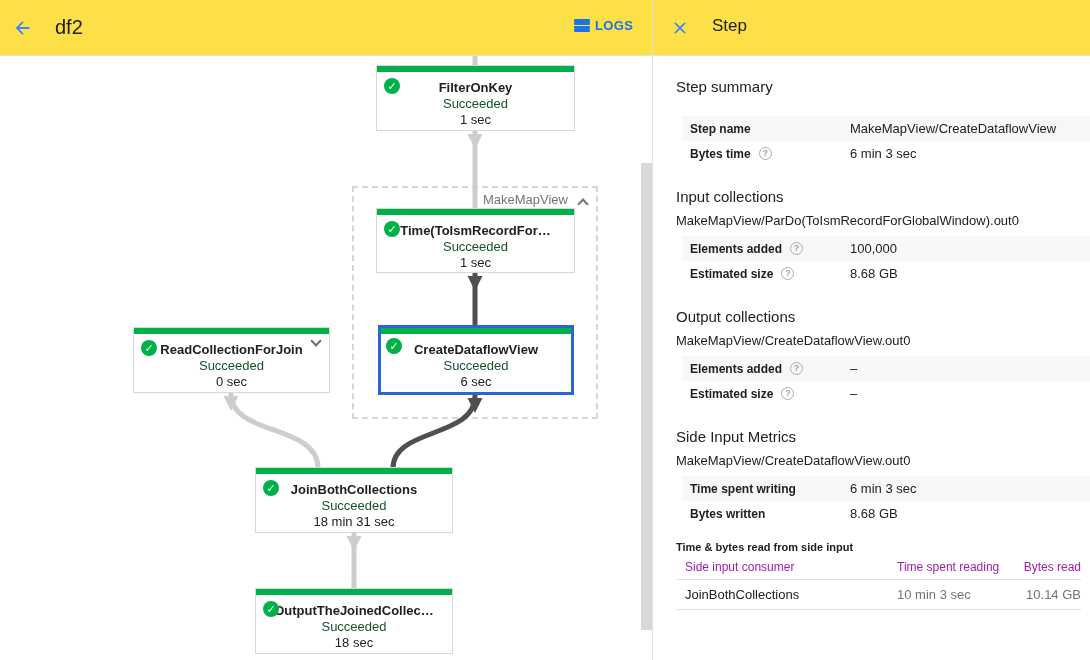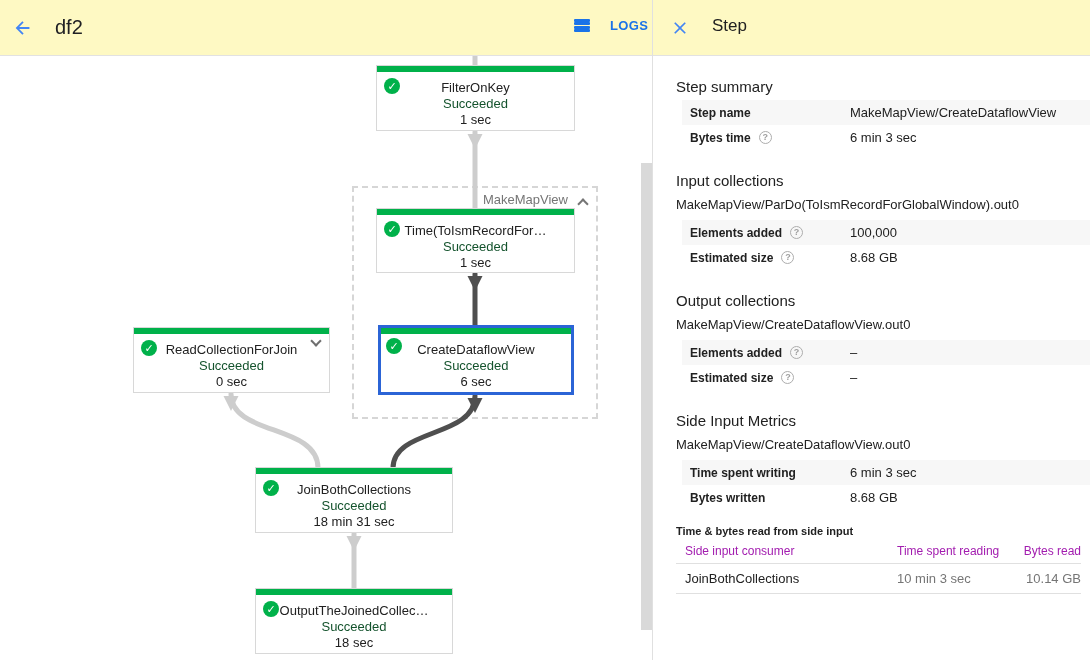--- a/index.html
+++ b/index.html
@@ -1,55 +1,55 @@
 <!DOCTYPE html>
 <html><head>
 <meta charset="utf-8">
 <style>
   * { margin:0; padding:0; box-sizing:border-box; }
   body { font-family:"Liberation Sans","DejaVu Sans",sans-serif; background:#fff; }
   .app { position:relative; width:1090px; height:660px; background:#fff; overflow:hidden; }
 
   
-  .topbar { position:absolute; left:0; top:0; width:1090px; height:56px; background:#fef9c3; border-bottom:1px solid #e2e2e2; z-index:30; }
+  .topbar { position:absolute; left:0; top:0; width:1090px; height:56px; background:#fde047; border-bottom:1px solid #e2e2e2; z-index:30; }
   .back-btn { position:absolute; left:12px; top:17px; width:22px; height:22px; cursor:pointer; }
   .job-title { position:absolute; left:55px; top:16px; font-size:20px; color:#202124; }
-  .logs-btn { position:absolute; left:574px; top:18px; display:flex; align-items:center; gap:20px; cursor:pointer; }
+  .logs-btn { position:absolute; left:574px; top:18px; display:flex; align-items:center; gap:5px; cursor:pointer; }
   .logs-icon { width:16px; height:13px; display:flex; flex-direction:column; justify-content:space-between; }
   .logs-icon i { display:block; height:2.6px; background:#1a73e8; border-radius:1px; }
   .logs-label { font-size:13px; font-weight:700; color:#1a73e8; letter-spacing:.4px; }
   .close-btn { position:absolute; left:670px; top:18px; width:20px; height:20px; cursor:pointer; }
   .panel-title { position:absolute; left:712px; top:16px; font-size:17px; color:#212121; }
 
   
   .graph-pane { position:absolute; left:0; top:56px; width:652px; height:604px; background:#fff; overflow:hidden; }
   .divider { position:absolute; left:652px; top:0; width:1px; height:660px; background:#e0e0e0; z-index:40; }
   .edges { position:absolute; left:0; top:0; z-index:2; pointer-events:none; }
   .group-box { position:absolute; left:352px; top:130px; width:246px; height:233px; border:2px dashed #d6d6d6; background:transparent; z-index:1; }
   .group-label { position:absolute; top:4px; right:28px; font-size:13px; color:#757575; }
   .chev-up { position:absolute; top:12px; right:9px; width:8px; height:8px; border-left:2px solid #757575; border-top:2px solid #757575; transform:rotate(45deg); cursor:pointer; }
   .chev-down { position:absolute; top:9px; right:9px; width:8px; height:8px; border-right:2px solid #6f6f6f; border-bottom:2px solid #6f6f6f; transform:rotate(45deg); cursor:pointer; }
 
   .node { position:absolute; background:#fff; border:1px solid #d8d8d8; z-index:3; text-align:center; cursor:pointer; }
   .node-topbar { width:100%; height:6px; background:#00b14a; }
   .check-icon { position:absolute; left:7px; top:12px; width:16px; height:16px; border-radius:50%; background:#00b14a; color:#fff; font-size:11px; font-weight:700; line-height:16px; text-align:center; }
-  .node-title { margin-top:8px; font-size:13px; font-weight:400; color:#212121; line-height:16px; }
+  .node-title { margin-top:8px; font-size:13px; font-weight:700; color:#212121; line-height:16px; }
   .node-status { font-size:13px; color:#14532d; line-height:16px; }
   .node-time { font-size:13px; color:#212121; line-height:16px; }
   .node.selected { border:3px solid #2b64d6; }
   .node.selected .node-topbar { height:6px; }
   .node.selected .check-icon { left:5px; top:10px; }
 
   .v-scrollbar { position:absolute; left:641px; top:107px; width:11px; height:467px; background:#d9d9d9; z-index:10; cursor:pointer; }
 
   
   .side-panel { position:absolute; left:653px; top:56px; width:437px; height:604px; background:#fff; overflow:hidden; }
   .section-heading { margin:22px 0 0 23px; font-size:15px; color:#212121; line-height:18px; }
   .subtitle { margin:7px 0 0 23px; font-size:13px; color:#212121; line-height:16px; }
-  .rows { margin-top:4px; }
+  .rows { margin-top:20px; }
   .subtitle + .rows, .rows-tight { margin-top:7px; }
   .kv-row { position:relative; height:25px; margin-left:29px; width:calc(100% - 29px); display:flex; align-items:center; padding-left:8px; }
   .kv-row.striped { background:#f7f7f7; }
   .kv-label { font-size:12px; font-weight:700; color:#212121; }
   .help-icon { display:inline-block; width:13px; height:13px; margin-left:8px; border:1px solid #adadad; border-radius:50%; color:#9e9e9e; font-size:9px; font-weight:700; line-height:11px; text-align:center; cursor:pointer; }
   .kv-value { position:absolute; left:168px; font-size:13px; color:#212121; }
 
   .table-heading { margin:15px 0 0 23px; font-size:11px; font-weight:700; color:#212121; }
   .side-table { margin:2px 9px 0 23px; }
   .t-row { display:grid; grid-template-columns:1fr 118px 66px; align-items:center; border-bottom:1px solid #e0e0e0; }

